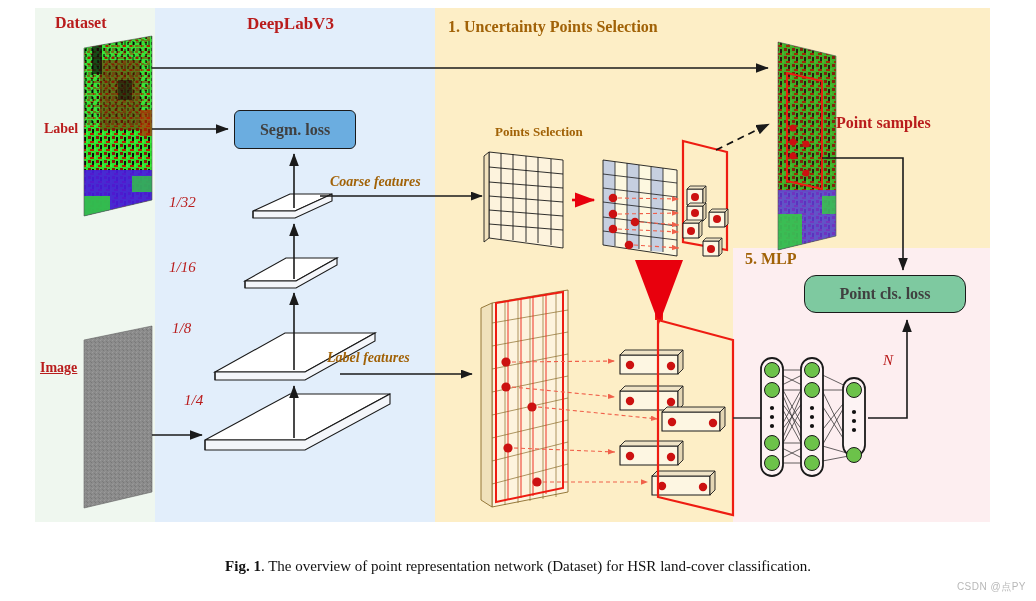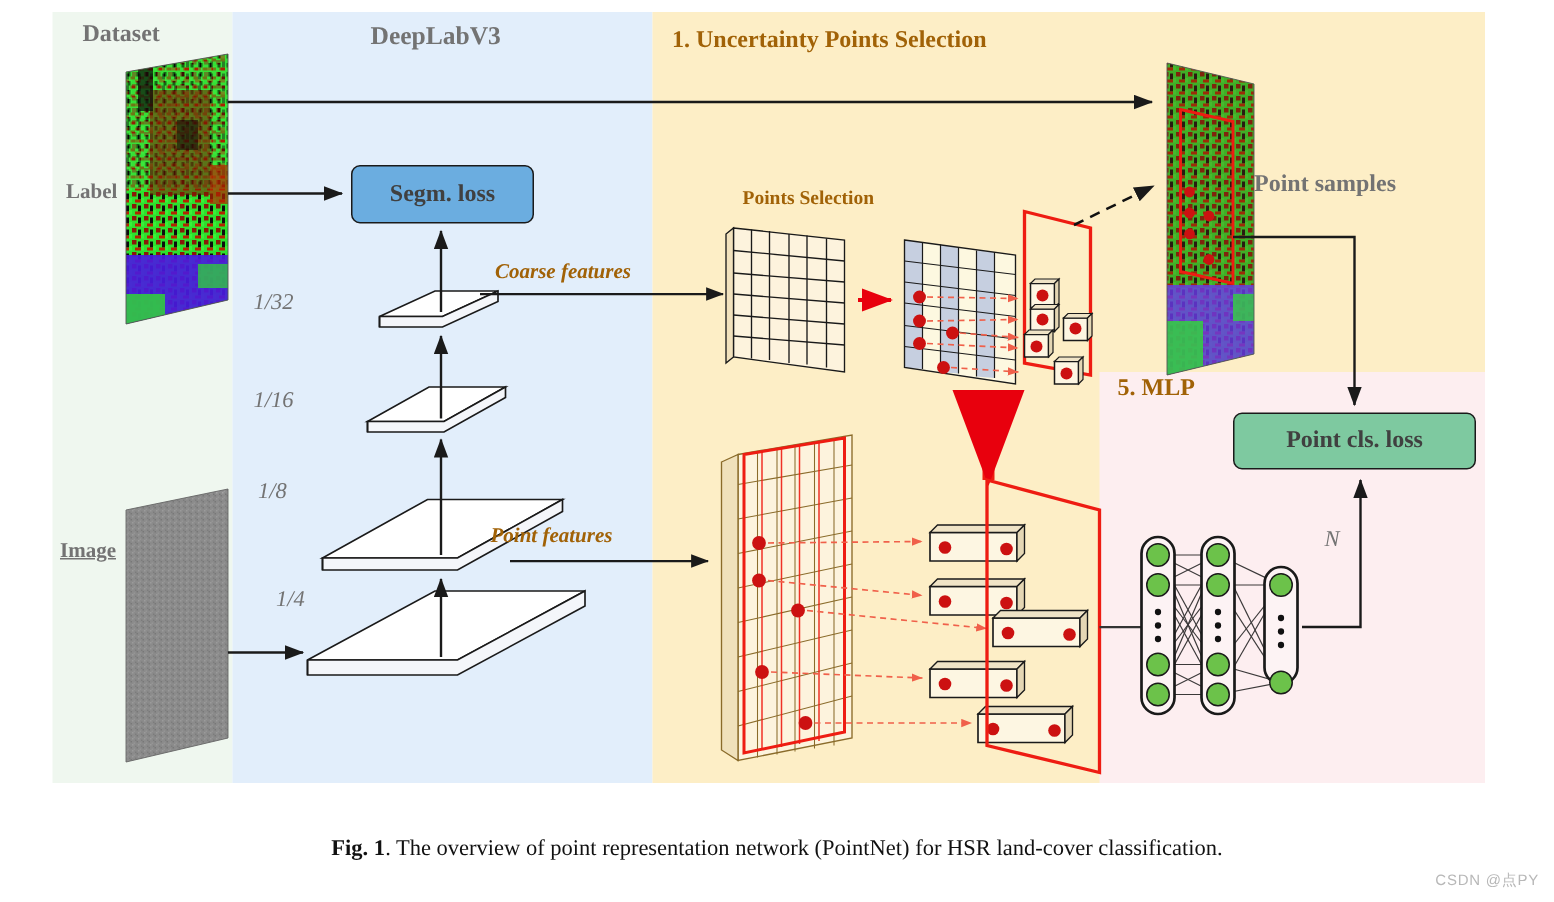--- a/index.html
+++ b/index.html
@@ -33,21 +33,21 @@
   }
   #panel-mlp {
     left: 733px; top: 248px; width: 257px; height: 274px;
     background: #fdeef0;
   }
 
   .lbl {
     position: absolute;
     font-family: "Liberation Serif", serif;
     font-weight: bold;
-    color: #737373;
+    color: #b91c1c;
     white-space: nowrap;
   }
   .lbl-red {
     color: #a16207;
   }
 
   .title-dataset { left: 55px; top: 14px; font-size: 16px; }
   .title-deeplab { left: 247px; top: 14px; font-size: 17px; font-family: Liberation Serif, serif; }
   .title-uncert  { left: 448px; top: 18px; font-size: 16px; }
   .title-mlp     { left: 745px; top: 250px; font-size: 16px; }
@@ -78,23 +78,24 @@
     font-weight: bold;
     color: #404040;
     box-sizing: border-box;
   }
   #segm-loss-box {
     left: 234px; top: 110px; width: 122px; height: 39px;
     background: #6bade0;
     font-size: 16px;
   }
   #point-cls-box {
-    left: 822px; top: 275px; width: 162px; height: 38px;
+    left: 804px; top: 275px; width: 162px; height: 38px;
     background: #7ec9a0;
     font-size: 16px;
+    border-radius: 12px;
   }
 
   svg.overlay {
     position: absolute;
     left: 0; top: 0;
     width: 1036px; height: 601px;
     pointer-events: none;
   }
 
   .caption {
@@ -507,25 +508,25 @@
   <div class="lbl lab-image">Image</div>
   <div class="lbl lbl-red lab-points-sel">Points Selection</div>
   <div class="lbl lab-point-samples">Point samples</div>
 
   <div class="lbl lab-frac f32">1/32</div>
   <div class="lbl lab-frac f16">1/16</div>
   <div class="lbl lab-frac f8">1/8</div>
   <div class="lbl lab-frac f4">1/4</div>
 
   <div class="lbl lbl-red lab-coarse">Coarse features</div>
-  <div class="lbl lbl-red lab-fine">Point features</div>
+  <div class="lbl lbl-red lab-fine">Label features</div>
   <div class="lbl lab-N">N</div>
 
   <div class="box" id="segm-loss-box">Segm. loss</div>
   <div class="box" id="point-cls-box">Point cls. loss</div>
 
   <div class="caption">
-    <b>Fig. 1</b><span>. The overview of point representation network (PointNet) for HSR land-cover classification.</span>
+    <b>Fig. 1</b><span>. The overview of point representation network (Dataset) for HSR land-cover classification.</span>
   </div>
 
   <div class="watermark">CSDN @点PY</div>
 
 </div>
 
 </body></html>

